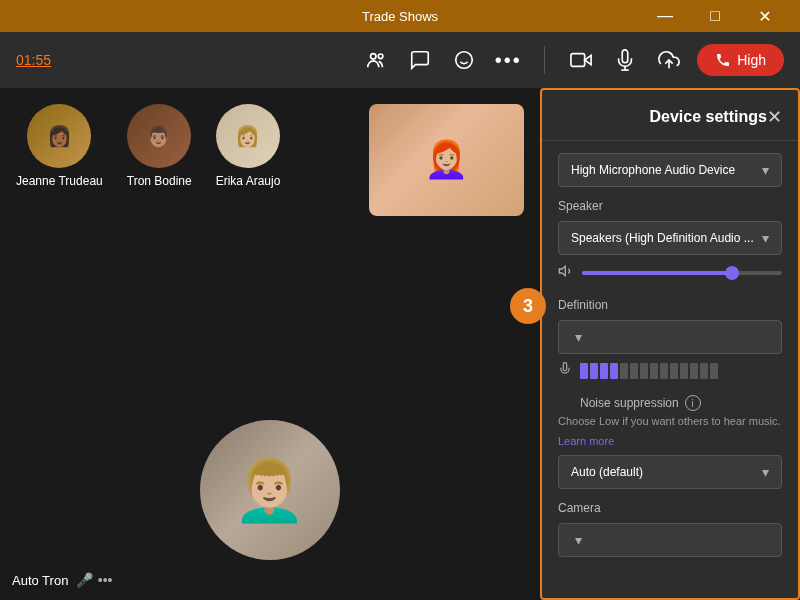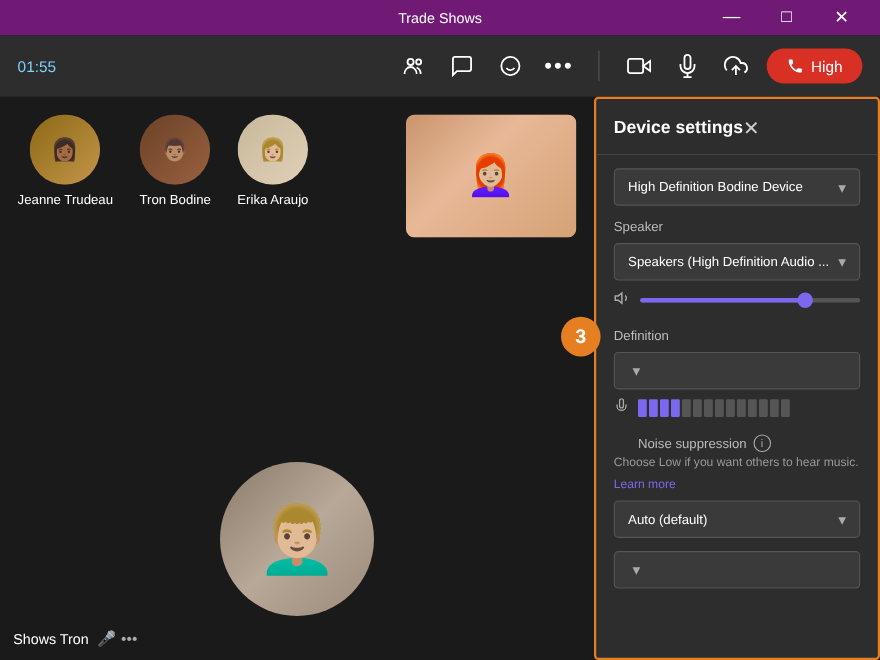--- a/index.html
+++ b/index.html
@@ -8,21 +8,21 @@
       height: 600px;
       background: #1a1a1a;
       font-family: 'Segoe UI', sans-serif;
       overflow: hidden;
       position: relative;
     }
 
     
     .title-bar {
       height: 32px;
-      background: #701a75;
+      background: #a16207;
       display: flex;
       align-items: center;
       justify-content: space-between;
       padding: 0 12px;
       position: relative;
     }
     .title-bar-title {
       position: absolute;
       left: 50%;
       transform: translateX(-50%);
@@ -50,23 +50,24 @@
     
     .toolbar {
       height: 56px;
       background: #2d2d2d;
       display: flex;
       align-items: center;
       padding: 0 16px;
       gap: 8px;
     }
     .timer {
-      color: #7dd3fc;
+      color: #f97316;
       font-size: 14px;
       margin-right: auto;
+      text-decoration: underline;
     }
     .toolbar-icons {
       display: flex;
       gap: 4px;
       align-items: center;
     }
     .tb-icon {
       width: 40px;
       height: 40px;
       border-radius: 50%;
@@ -238,21 +239,21 @@
       width: 260px;
       background: #2d2d2d;
       border: 2px solid #e67e22;
       border-radius: 4px;
       overflow-y: auto;
       position: relative;
     }
     .panel-header {
       display: flex;
       align-items: center;
-      justify-content: flex-start;
+      justify-content: flex-end;
       padding: 16px 16px 12px;
       border-bottom: 1px solid #444;
     }
     .panel-title {
       color: #fff;
       font-size: 16px;
       font-weight: 600;
     }
     .panel-close {
       background: transparent;
@@ -487,38 +488,38 @@
 
     <div class="self-video" style="left:200px;transform:none;">
       <div class="self-video-bg">
         <span style="font-size:60px;">👨🏼‍🦱</span>
       </div>
     </div>
 
     <div class="step-badge" style="position:absolute;left:510px;top:200px;transform:none;">3</div>
 
     <div class="bottom-bar">
-      <span class="bottom-name">Shows Tron</span>
+      <span class="bottom-name">Auto Tron</span>
       <div class="bottom-icons">
         <span class="bottom-icon">🎤</span>
         <span class="bottom-icon" style="cursor:pointer;">•••</span>
       </div>
     </div>
   </div>
 
   <div class="device-panel">
 
     <div class="panel-header">
       <span class="panel-title">Device settings</span>
       <button class="panel-close">✕</button>
     </div>
 
     <div class="panel-section">
       <div class="dropdown">
-        <span class="dropdown-text">High Definition Bodine Device</span>
+        <span class="dropdown-text">High Microphone Audio Device</span>
         <span class="dropdown-arrow">▾</span>
       </div>
     </div>
 
     <div class="panel-section" style="padding-top:0;">
       <div class="section-label">Speaker</div>
       <div class="dropdown">
         <span class="dropdown-text">Speakers (High Definition Audio ...</span>
         <span class="dropdown-arrow">▾</span>
       </div>
@@ -576,19 +577,20 @@
       </div>
       <div class="noise-hint" style="margin-top:4px;">Choose Low if you want others to hear music.</div>
       <a class="learn-more">Learn more</a>
       <div class="dropdown">
         <span class="dropdown-text">Auto (default)</span>
         <span class="dropdown-arrow">▾</span>
       </div>
     </div>
 
     <div class="panel-section" style="padding-top:0;">
+      <div class="section-label">Camera</div>
       <div class="dropdown">
         <span class="dropdown-arrow">▾</span>
       </div>
     </div>
   </div>
 
 </div>
 
 </body></html>

